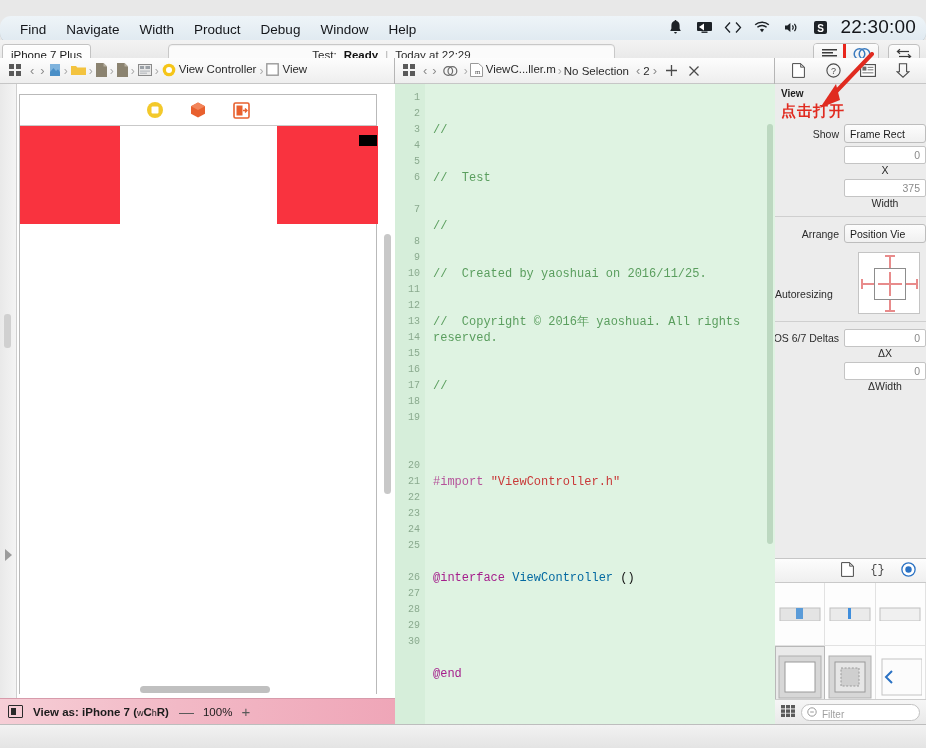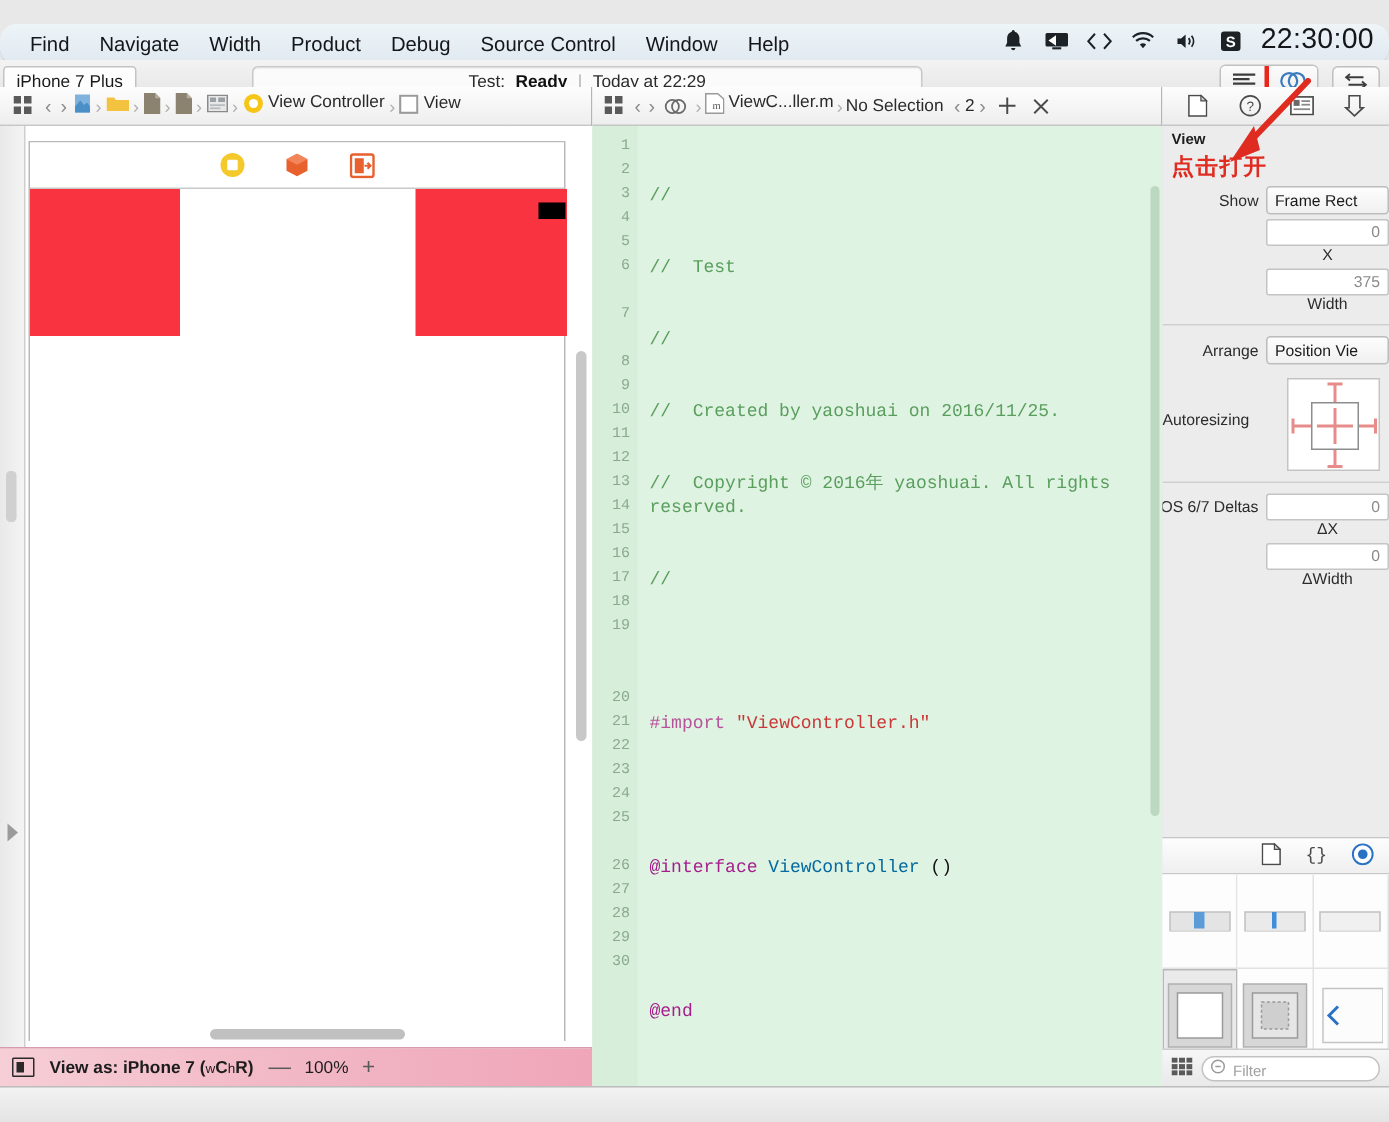--- a/index.html
+++ b/index.html
@@ -277,21 +277,20 @@
 
 <div id="app">
 
   <div class="menubar">
     <div class="menubar-left">
       <div class="menu-item">Find</div>
       <div class="menu-item">Navigate</div>
       <div class="menu-item">Width</div>
       <div class="menu-item">Product</div>
       <div class="menu-item">Debug</div>
-      <div class="menu-item">Source Control</div>
       <div class="menu-item">Window</div>
       <div class="menu-item">Help</div>
     </div>
     <div class="menubar-right">
       <div class="mb-icon">
         <svg width="13" height="16" viewBox="0 0 13 16">
             <path d="M6.5 1c-.6 0-1 .5-1 1.1C3.6 2.6 2.4 4.3 2.4 6.4v3.1L1.2 12h10.6l-1.2-2.5V6.4c0-2.1-1.2-3.8-3.1-4.3C7.5 1.5 7.1 1 6.5 1z" fill="#1d2227"></path>
             <path d="M5.1 13c.1.9.7 1.5 1.4 1.5s1.3-.6 1.4-1.5z" fill="#1d2227"></path>
           </svg>
       </div>
@@ -675,21 +674,21 @@
           </div>
           <div class="insp-sublabel">Width</div>
 
           <div class="insp-hr"></div>
 
           <div class="insp-row">
             <span class="insp-label">Arrange</span>
             <span class="insp-popup">Position Vie</span>
           </div>
 
-          <div class="insp-row" style="margin-top:6px; align-items:flex-start;">
+          <div class="insp-row" style="margin-top:6px; align-items:center;">
             <span class="insp-label" style="padding-top:22px;">Autoresizing</span>
             <span class="autoresize-box">
               <i class="ar-bar" style="left:30px; top:3px; width:2px; height:12px;"></i>
               <i class="ar-bar" style="left:26px; top:2px; width:10px; height:2px;"></i>
               <i class="ar-bar" style="left:30px; top:47px; width:2px; height:12px;"></i>
               <i class="ar-bar" style="left:26px; top:57px; width:10px; height:2px;"></i>
               <i class="ar-bar" style="left:3px; top:30px; width:12px; height:2px;"></i>
               <i class="ar-bar" style="left:2px; top:26px; width:2px; height:10px;"></i>
               <i class="ar-bar" style="left:47px; top:30px; width:12px; height:2px;"></i>
               <i class="ar-bar" style="left:57px; top:26px; width:2px; height:10px;"></i>

